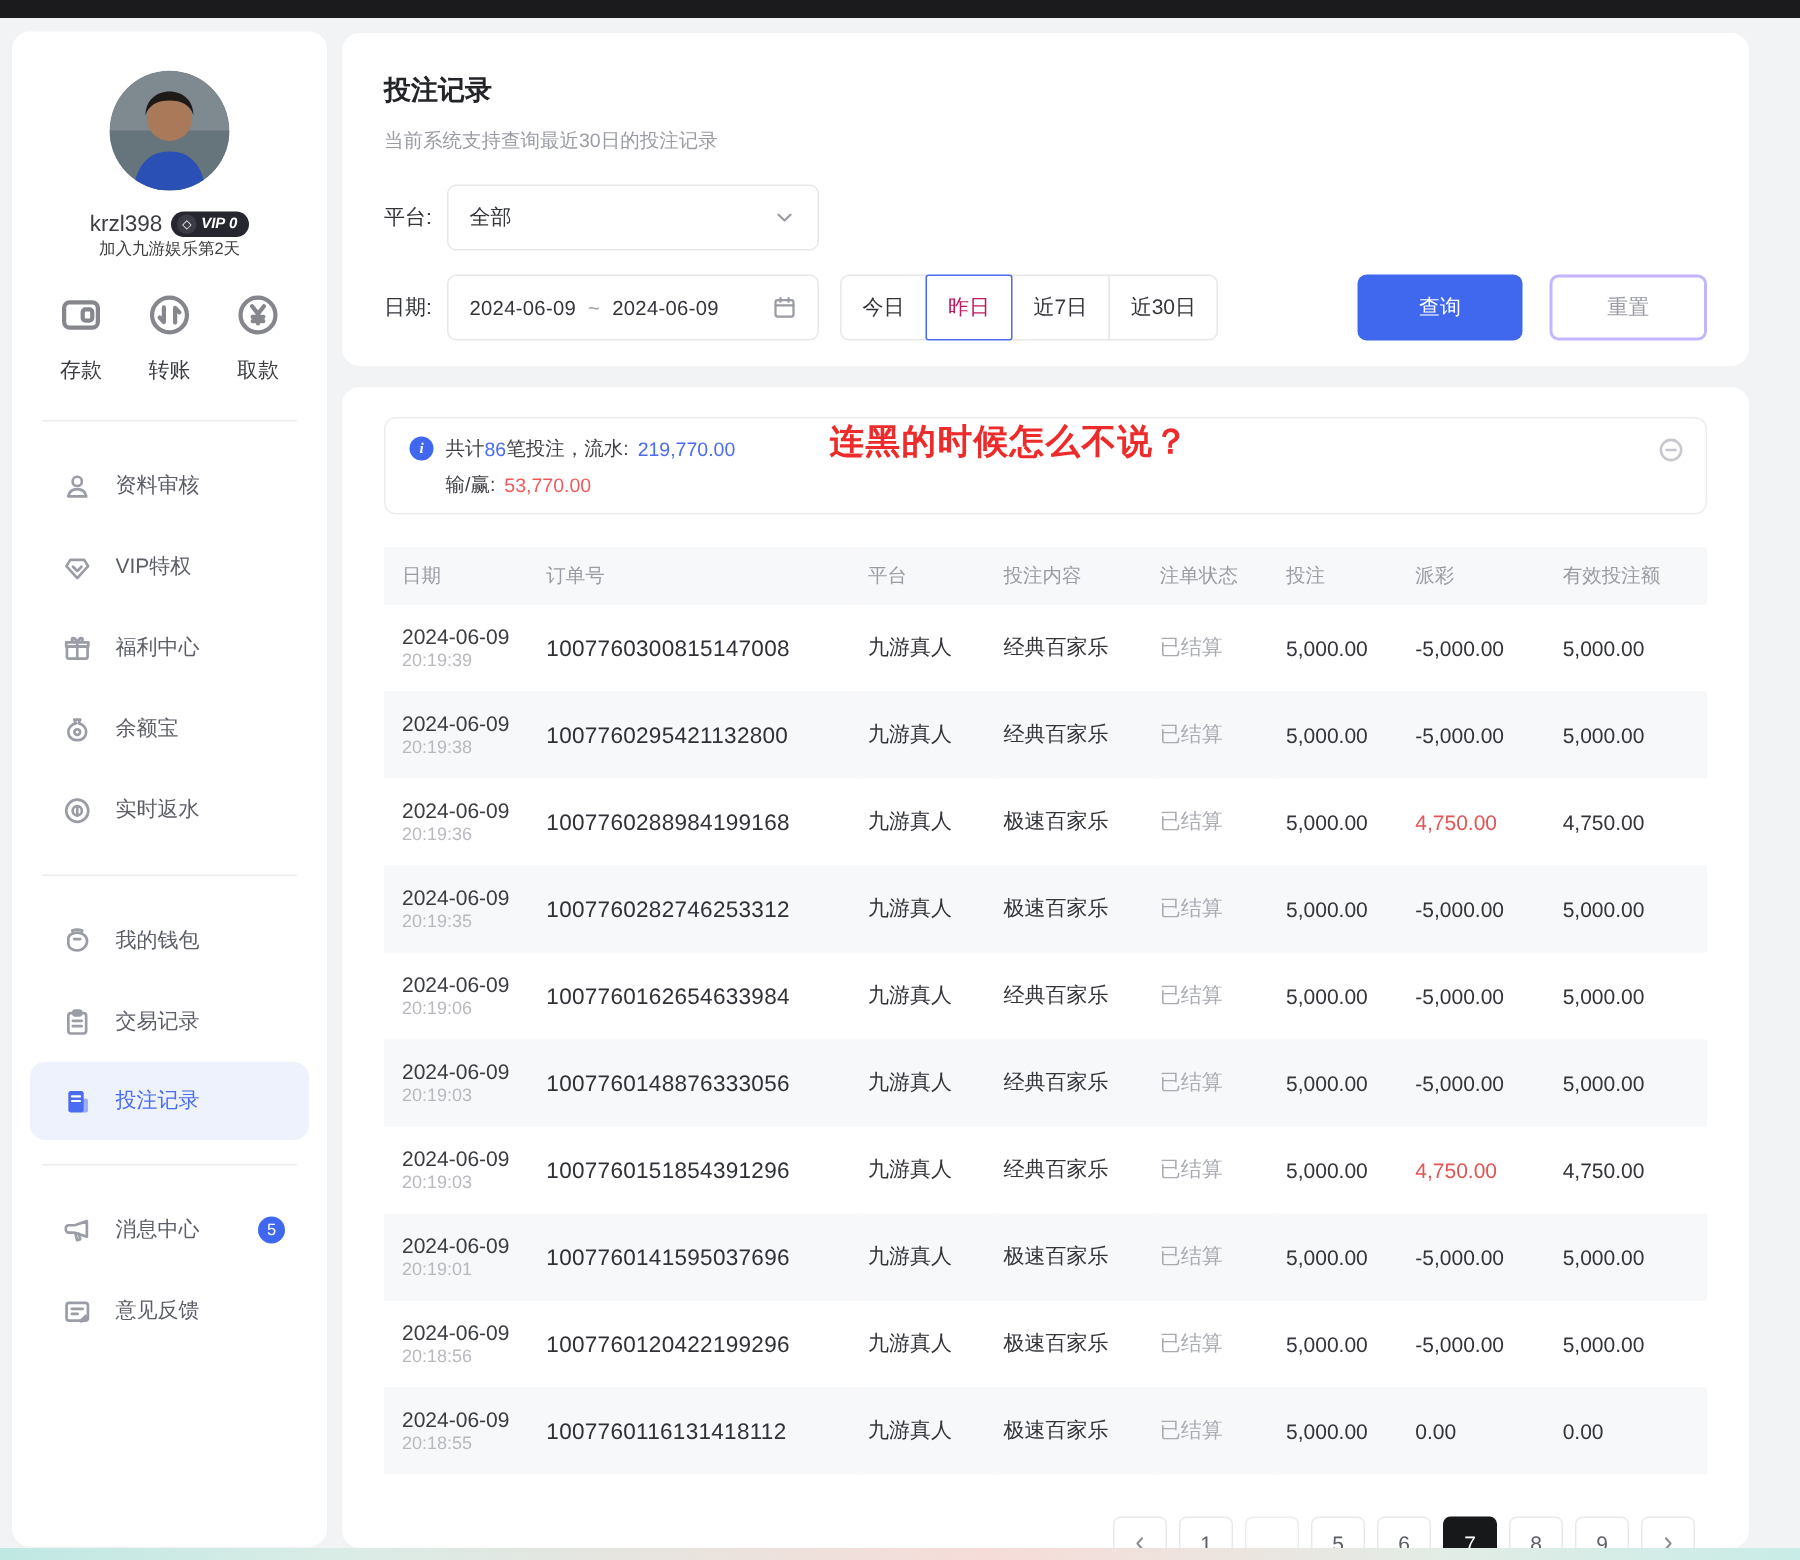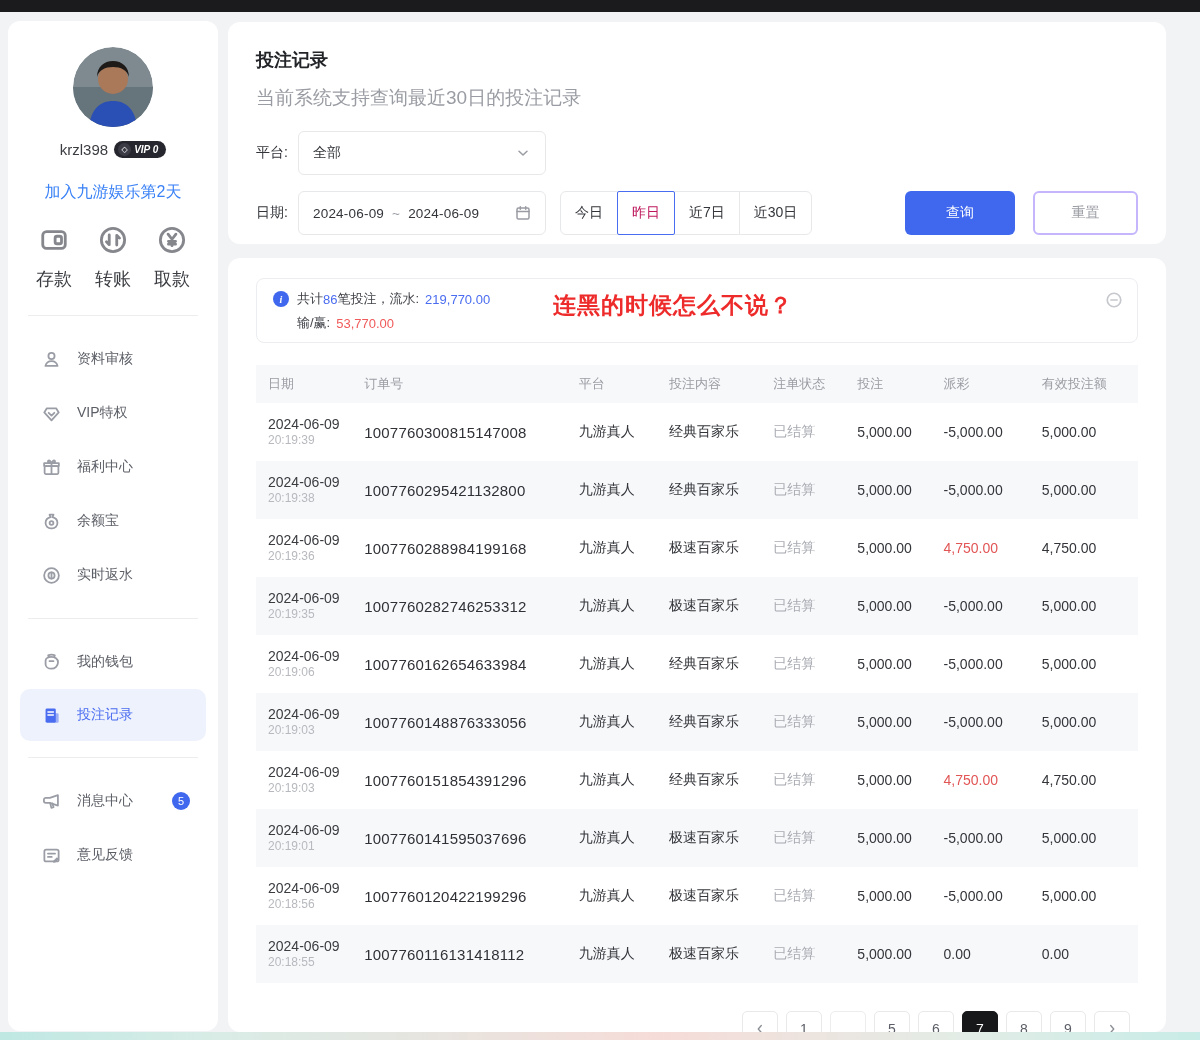--- a/index.html
+++ b/index.html
@@ -18,42 +18,42 @@
     background:#fff; border-radius:12px; overflow:hidden;
   }
   .profile { padding:26px 0 0; text-align:center; }
   .avatar { width:80px; height:80px; border-radius:50%; margin:0 auto; overflow:hidden; display:block; }
   .user-row { margin-top:14px; display:flex; align-items:center; justify-content:center; gap:6px; }
   .username { font-size:15px; color:#3b3d42; }
   .vip-badge { display:inline-flex; align-items:center; background:#26262e; color:#fff;
     border-radius:10px; padding:2px 8px 2px 4px; font-size:10px; font-weight:bold; font-style:italic; gap:3px; }
   .vip-emblem { width:13px; height:13px; border-radius:50%; background:#3c3c46; color:#fff;
     display:inline-flex; align-items:center; justify-content:center; font-size:8px; font-style:normal; }
-  .join-text { margin-top:24px; font-size:16px; color:#3b82f6; }
+  .join-text { margin-top:0; font-size:11px; color:#404040; }
   .quick-actions { margin:22px 18px 0; display:flex; justify-content:space-between; }
   .qa { width:56px; text-align:center; cursor:pointer; }
   .qa .ic { width:30px; height:30px; color:#85878d; }
-  .qa-label { margin-top:8px; font-size:18px; color:#3b3d42; }
+  .qa-label { margin-top:8px; font-size:14px; color:#3b3d42; }
   .menu-divider { height:1px; background:#ededf0; margin:16px 20px; }
   .menu-item { position:relative; display:flex; align-items:center; height:54px; padding-left:34px;
     font-size:14px; color:#5b5e66; cursor:pointer; }
   .menu-item .ic { width:19px; height:19px; color:#9a9da5; margin-right:16px; flex:none; }
   .menu-item.active { margin:0 12px; padding-left:22px; height:52px; border-radius:10px;
     background:#eef2fd; color:#4a6cf0; }
   .menu-item.active .ic { color:#4a6cf0; }
   .menu-badge { position:absolute; right:28px; width:18px; height:18px; border-radius:50%;
     background:#3f68ee; color:#fff; font-size:11px; display:flex; align-items:center; justify-content:center; }
 
   
   .main-card { position:absolute; left:228px; width:938px; background:#fff; border-radius:12px; }
   .head-card { top:22px; height:222px; padding:26px 28px; }
   .body-card { top:258px; height:774px; padding:20px 28px; }
 
   .page-title { font-size:18px; font-weight:bold; color:#222428; }
-  .page-subtitle { margin-top:13px; font-size:19px; color:#9a9ca3; }
+  .page-subtitle { margin-top:13px; font-size:13px; color:#9a9ca3; }
 
   .filter-row { display:flex; align-items:center; margin-top:18px; }
   .filter-label { width:42px; font-size:14px; color:#33353a; flex:none; }
   .select-box, .date-box {
     width:248px; height:44px; border:1px solid #e7e8ea; border-radius:6px; background:#fff;
     display:flex; align-items:center; padding:0 14px; font-size:14px; color:#33353a; cursor:pointer;
   }
   .select-box .spacer, .date-box .spacer { flex:1; }
   .select-box .ic, .date-box .ic { width:16px; height:16px; color:#9a9ca3; }
   .date-text { font-size:13.5px; letter-spacing:.2px; }
@@ -71,21 +71,21 @@
 
   
   .summary-box { position:relative; border:1px solid #ebedf0; border-radius:8px; padding:11px 16px 10px; }
   .summary-line { display:flex; align-items:center; font-size:13px; color:#404248; }
   .summary-line + .summary-line { margin-top:6px; margin-left:24px; }
   .info-icon { width:16px; height:16px; border-radius:50%; background:#3f68ee; color:#fff; font-size:10px;
     font-weight:bold; display:inline-flex; align-items:center; justify-content:center; margin-right:8px;
     font-family:"Liberation Serif","DejaVu Serif",serif; font-style:italic; flex:none; }
   .t-blue { color:#4a6cf0; }
   .t-red  { color:#f05a5a; }
-  .annotation { position:absolute; left:296px; top:11px; font-size:23px; font-weight:bold;
+  .annotation { position:absolute; left:296px; top:0; font-size:23px; font-weight:bold;
     color:#ee2b2b; letter-spacing:1px; white-space:nowrap; }
   .collapse-icon { position:absolute; right:14px; top:12px; width:18px; height:18px; color:#c6c8cd; cursor:pointer; }
   .collapse-icon svg { width:18px; height:18px; }
 
   
   table { width:100%; border-collapse:collapse; margin-top:22px; table-layout:fixed; }
   thead tr { background:#f7f8fa; }
   th { font-size:13px; color:#9a9ca3; font-weight:normal; text-align:left; height:38px; padding:0 4px; }
   td { font-size:14px; color:#33353a; text-align:left; height:58px; padding:0 4px; vertical-align:middle; }
   th:nth-child(1), td:nth-child(1) { width:104px; padding-left:12px; }
@@ -202,20 +202,29 @@
      </div>
       <div class="menu-divider"></div>
       <div class="menu-item">
        <svg class="ic " viewBox="0 0 16 16">
           <path d="M3 6.5C3 4.6 5.2 3.2 8 3.2s5.5 1.7 5.5 4.6S11 13.2 8 13.2 3 11.4 3 9.4z"></path>
           <path d="M5.8 3.6 5.2 2c1.8-.7 3.8-.7 5.6 0l-.6 1.6M6.3 6.8h3.4"></path>
         </svg>
        <span>我的钱包</span>
 
      </div>
+      <div class="menu-item">
+       <svg class="ic " viewBox="0 0 16 16">
+          <rect x="3" y="2.9" width="10" height="11.4" rx="1.5"></rect>
+          <rect x="5.8" y="1.5" width="4.4" height="2.6" rx="1"></rect>
+          <path d="M5.5 7.2h5M5.5 10.2h5"></path>
+        </svg>
+       <span>交易记录</span>
+
+     </div>
       <div class="menu-item active">
        <svg class="ic " viewBox="0 0 16 16">
           <rect x="3" y="2" width="8.6" height="12" rx="1.2" fill="currentColor" stroke="none"></rect>
           <rect x="9.8" y="6.2" width="4.2" height="7.8" rx="1" fill="currentColor" stroke="none" opacity=".5"></rect>
           <path d="M5 5h4.6M5 7.6h4.6" stroke="#fff" stroke-width="1.2"></path>
         </svg>
        <span>投注记录</span>
 
      </div>
       <div class="menu-divider"></div>

